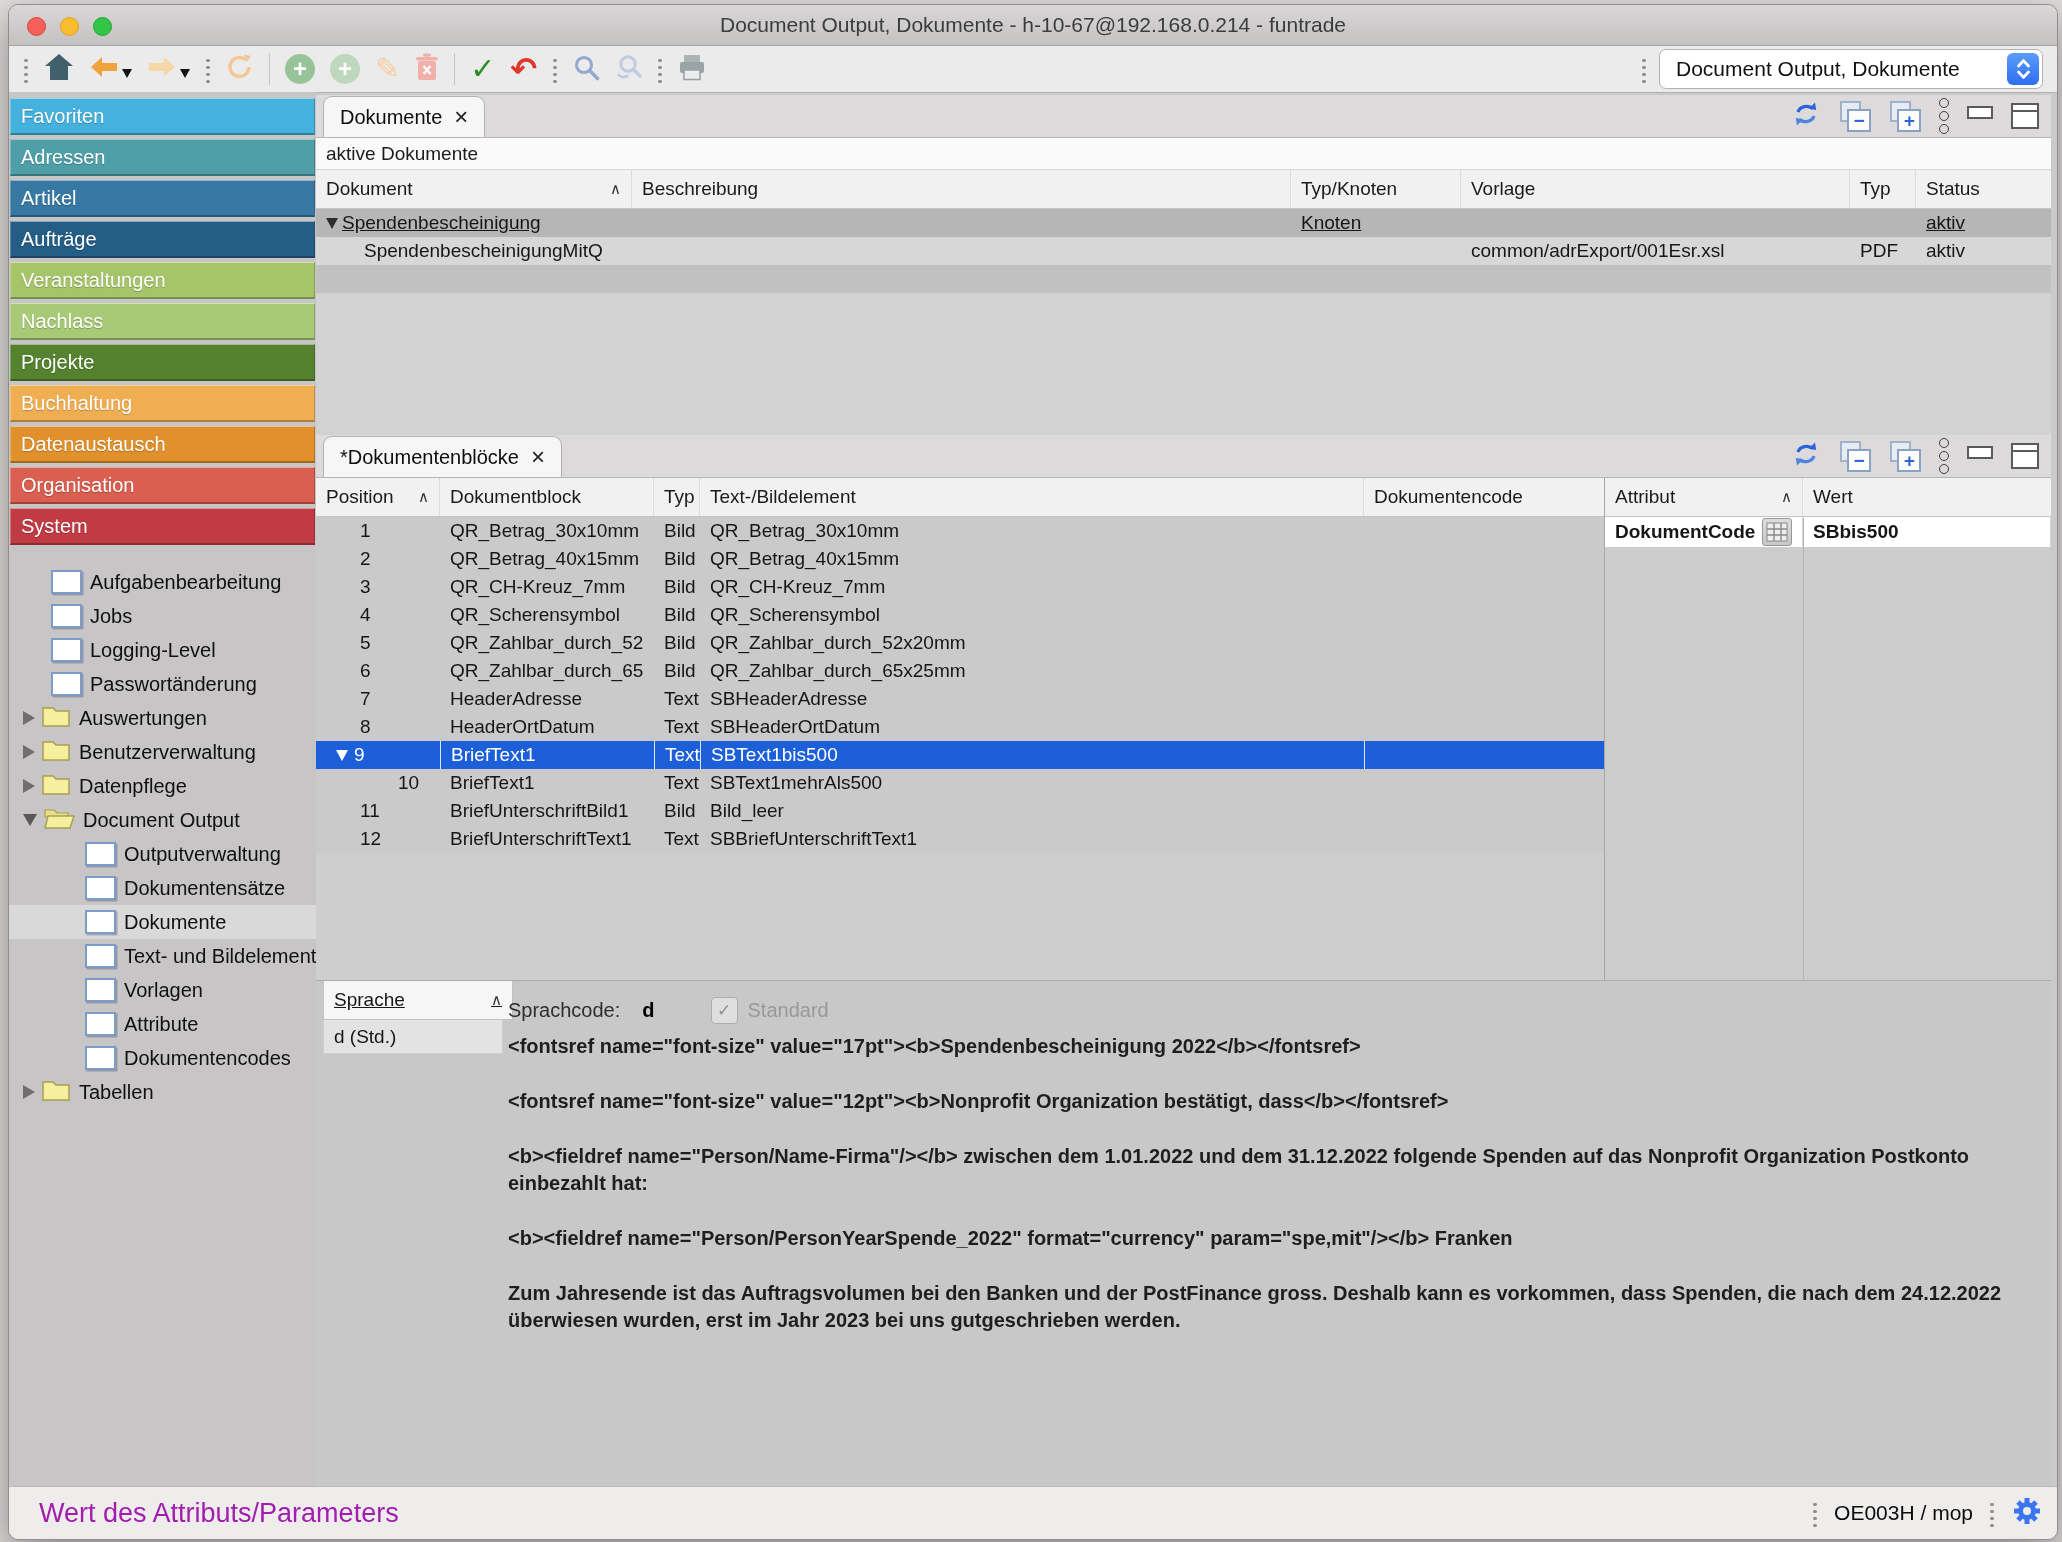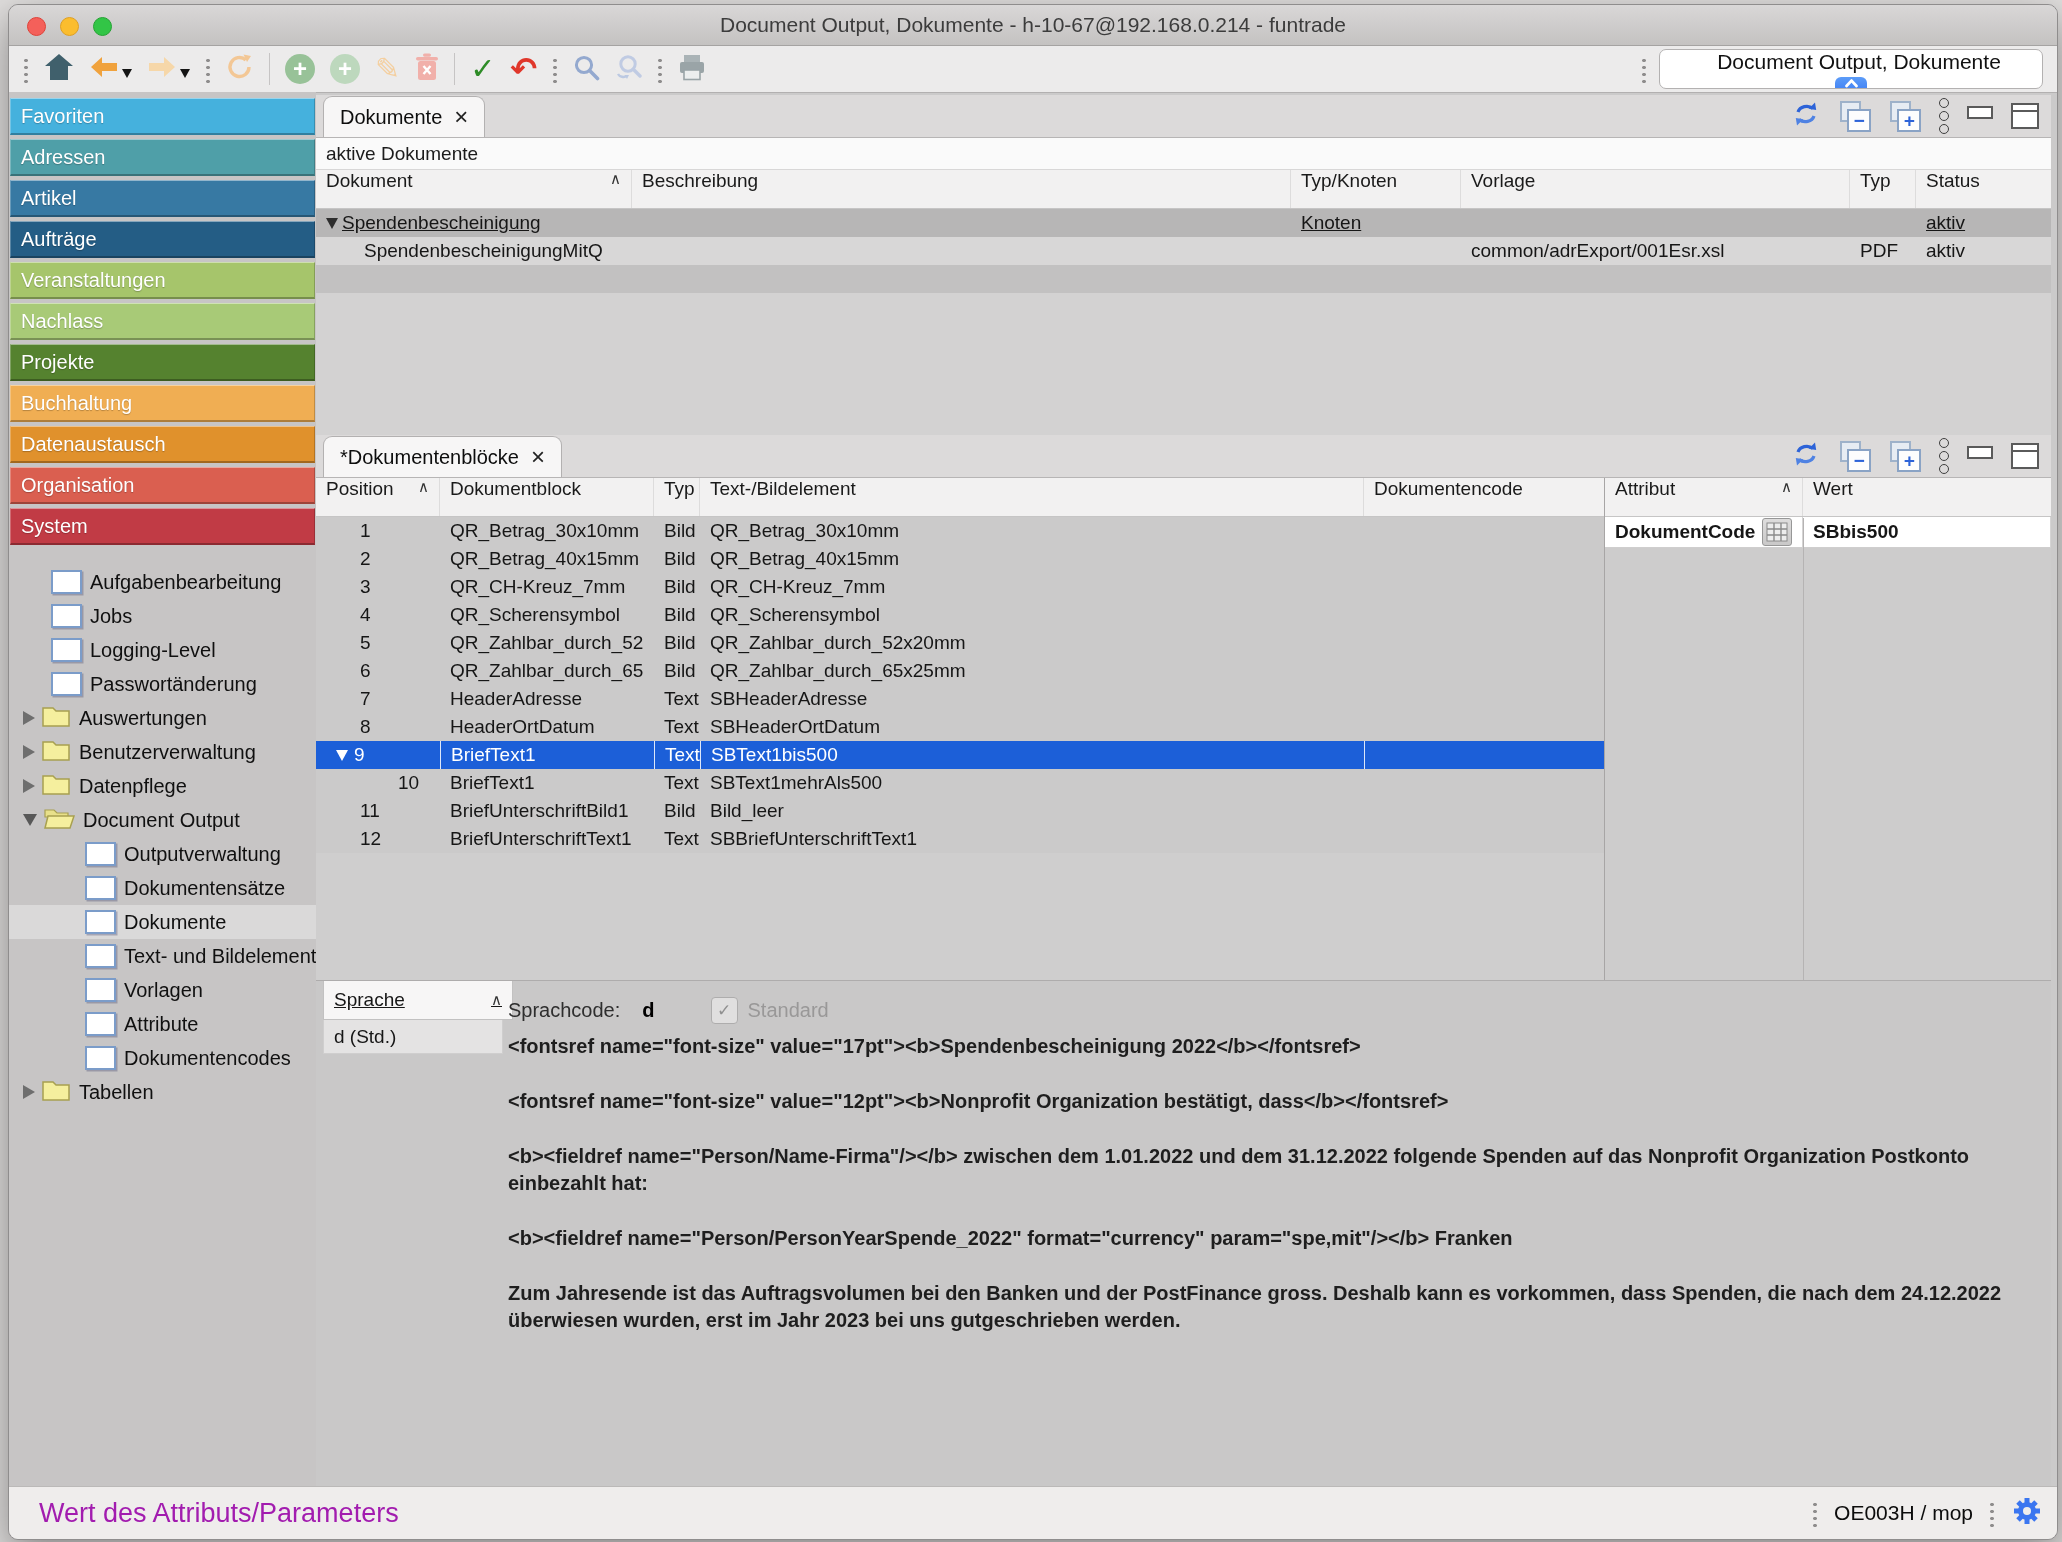--- a/index.html
+++ b/index.html
@@ -31,21 +31,21 @@
   .tbi{display:flex;align-items:center;justify-content:center;height:36px;}
   .caret-s{width:0;height:0;border-top:9px solid #141414;border-left:5.5px solid transparent;border-right:5.5px solid transparent;margin-left:3px;margin-top:8px;}
   .circle-btn{width:30px;height:30px;border-radius:50%;color:#fff;font-size:24px;font-weight:bold;display:flex;align-items:center;justify-content:center;line-height:1;}
   .cb-add{background:#98c298;}
   .cb-add2{background:#bdd8bd;}
   .glyph{font-weight:bold;line-height:1;}
   .g-edit{font-size:30px;color:#f4cf9f;}
   .g-check{font-size:30px;color:#2e8c27;}
   .g-undo{font-size:32px;color:#e0372b;}
   .persp{margin-left:auto;display:flex;align-items:center;gap:12px;}
-  .persp-box{width:382px;height:38px;background:#fff;border:1px solid #b3b1b1;border-radius:7px;display:flex;align-items:center;overflow:hidden;flex-direction:column;}
+  .persp-box{width:382px;height:38px;background:#fff;border:1px solid #b3b1b1;border-radius:7px;display:flex;align-items:center;overflow:hidden;}
   .persp-box .val{flex:1;padding-left:16px;font-size:21px;color:#111;white-space:nowrap;}
   .persp-chev{width:32px;height:32px;margin:3px;border-radius:6px;background:linear-gradient(#5c9cf8,#2e6ef1);display:flex;align-items:center;justify-content:center;}
   
   .sidebar{position:absolute;left:0;top:87px;width:307px;bottom:52px;background:#c7c5c5;overflow:hidden;}
   .cats{padding:6px 1px 8px 1px;}
   .cat{height:34px;margin-bottom:4px;color:#fff;font-size:20px;line-height:34px;padding-left:10px;
        border-top:1px solid rgba(255,255,255,.45);border-left:1px solid rgba(255,255,255,.25);
        border-bottom:2px solid rgba(0,0,0,.28);border-right:1px solid rgba(0,0,0,.2);
        text-shadow:0 1px 1px rgba(0,0,0,.25);white-space:nowrap;overflow:hidden;}
   .tree{padding-top:8px;}
@@ -74,21 +74,21 @@
   .ico-max{width:24px;height:22px;border:2px solid #5a5a5a;background:#fff;}
   .ico-max i{display:block;height:5px;border-bottom:2px solid #5a5a5a;}
   .winstack{position:relative;width:32px;height:32px;}
   .winstack .back{position:absolute;left:1px;top:1px;width:17px;height:17px;background:#e7ecf3;border:2px solid #9fb2ca;}
   .winstack .front{position:absolute;right:0;bottom:0;width:20px;height:19px;background:#fdfdfd;border:2px solid #8aa3c5;
        display:flex;align-items:center;justify-content:center;font-size:19px;font-weight:bold;color:#2d63d8;line-height:1;}
   
   .subtl{height:31px;background:#fafafa;border-bottom:1px solid #d8d7d7;font-size:19px;line-height:31px;padding-left:10px;color:#1c1c1c;}
   .docgrid{display:grid;grid-template-columns:316px 659px 170px 389px 66px 1fr;}
   .hrow{height:38px;background:#f2f1f1;border-bottom:1px solid #c6c5c5;}
-  .hcell{display:flex;padding:0 10px;font-size:19px;color:#1a1a1a;border-right:1px solid #dddcdc;overflow:hidden;white-space:nowrap;}
+  .hcell{display:flex;align-items:center;padding:0 10px;font-size:19px;color:#1a1a1a;border-right:1px solid #dddcdc;overflow:hidden;white-space:nowrap;}
   .hcell .sort{margin-left:auto;font-size:15px;color:#333;}
   .drow{height:28px;font-size:19px;}
   .dcell{display:flex;align-items:center;padding:0 10px;overflow:hidden;white-space:nowrap;}
   .r1{background:#b7b6b6;text-decoration:underline;}
   .r2{background:#d8d7d7;}
   .r3{background:#c2c1c1;height:28px;}
   .fill1{background:#d3d2d2;height:202px;}
   .tri-row{width:0;height:0;border-top:11px solid #2e2e2e;border-left:6.5px solid transparent;border-right:6.5px solid transparent;margin-right:4px;flex:none;}
   .indent1{padding-left:48px;}
   

